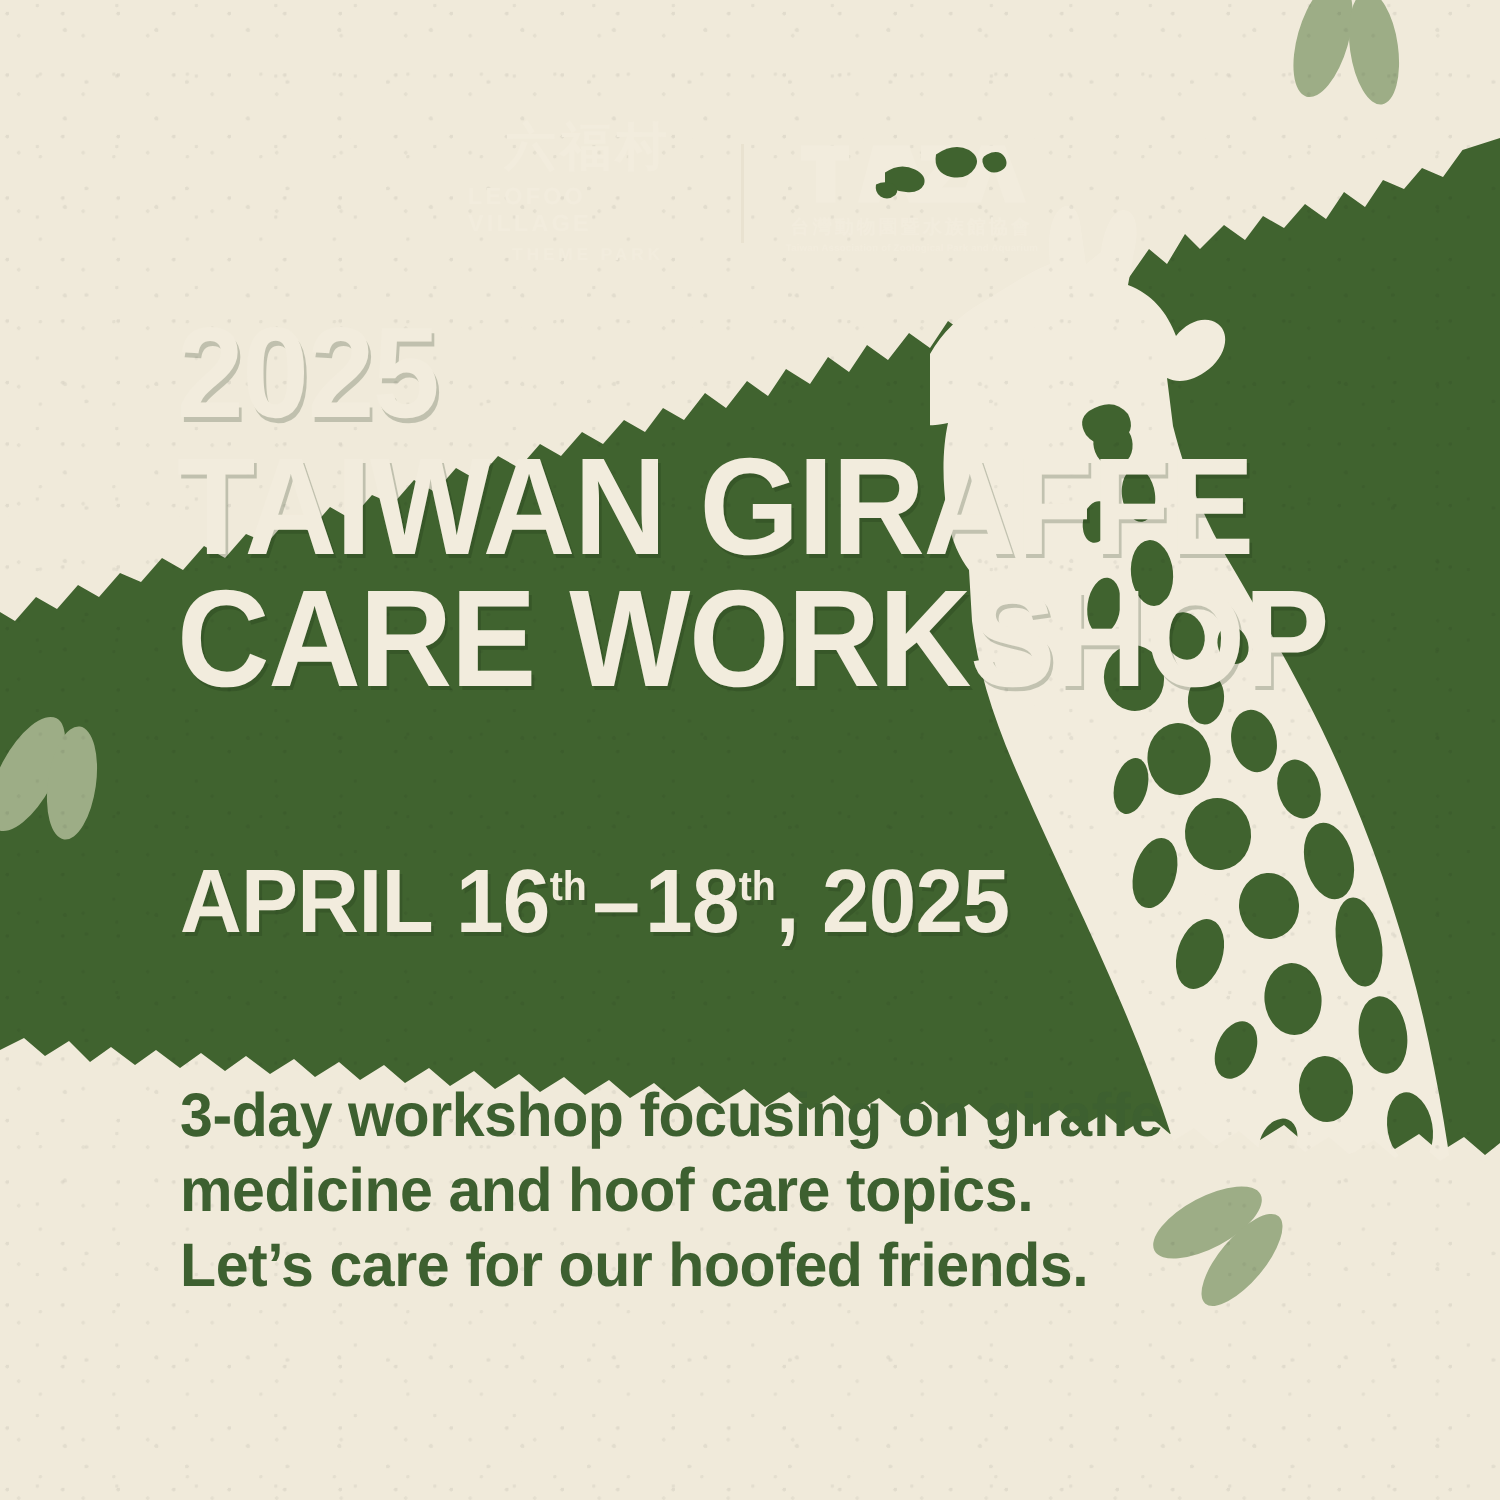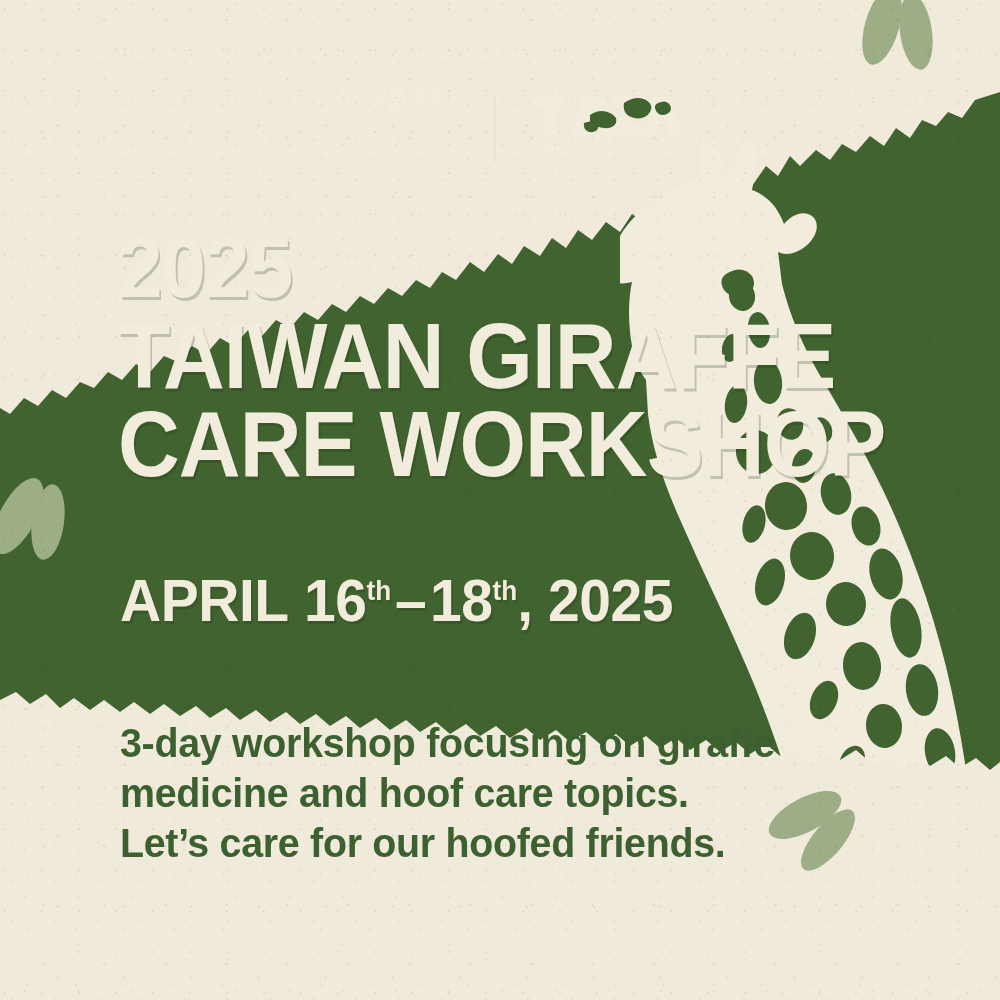--- a/index.html
+++ b/index.html
@@ -101,21 +101,21 @@
     font-weight:bold;
     letter-spacing:.15px;
     margin-top:2px;
     color:#F2ECDD;
     white-space:nowrap;
   }
 
   
   #headline{
     position:absolute;
-    left:118px;top:228px;
+    left:118px;top:210px;
     width:640px;
     color:#F2ECDD;
   }
   .hl-line{
     font-family:"Liberation Sans Narrow","Liberation Sans",sans-serif;
     font-weight:bold;
     font-size:92px;
     line-height:.93;
     letter-spacing:-1px;
     transform:scaleX(.93);

